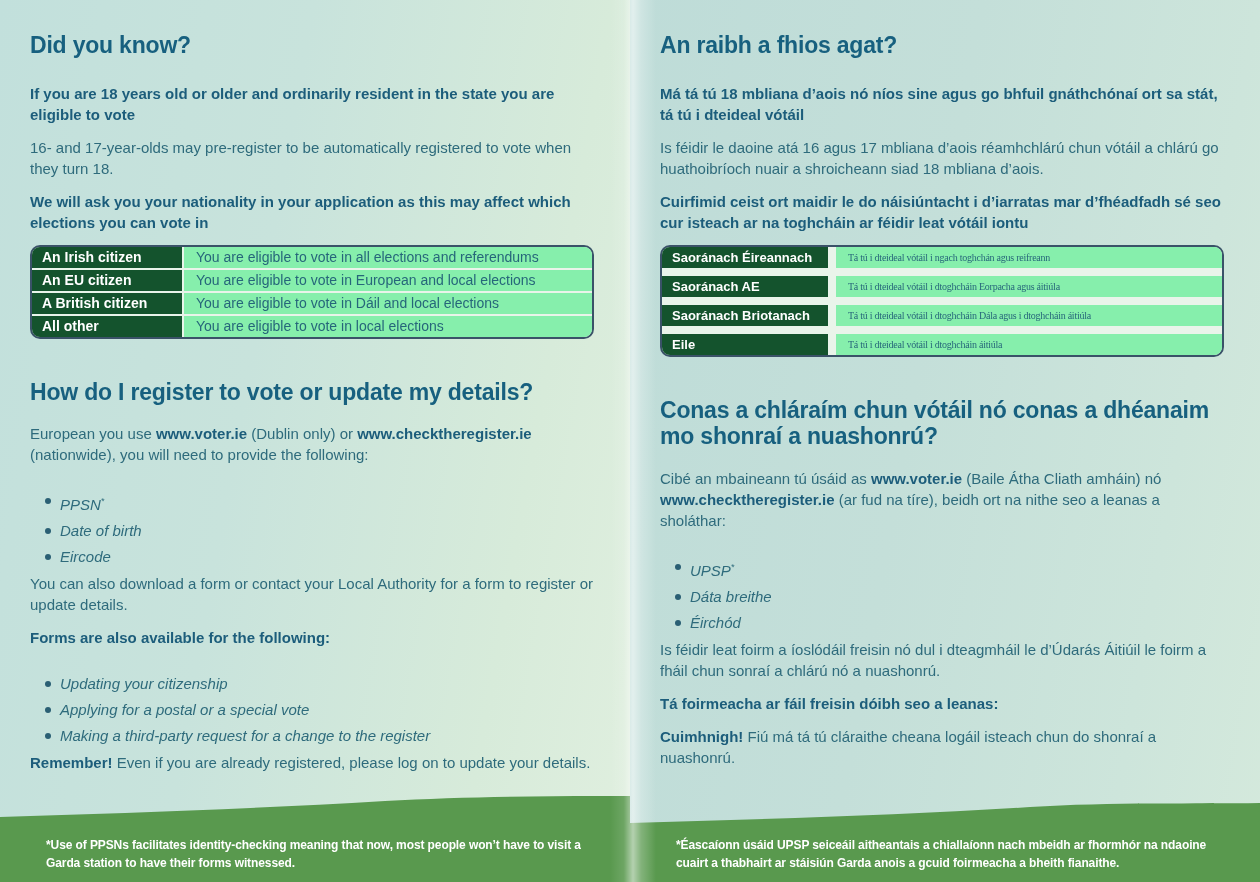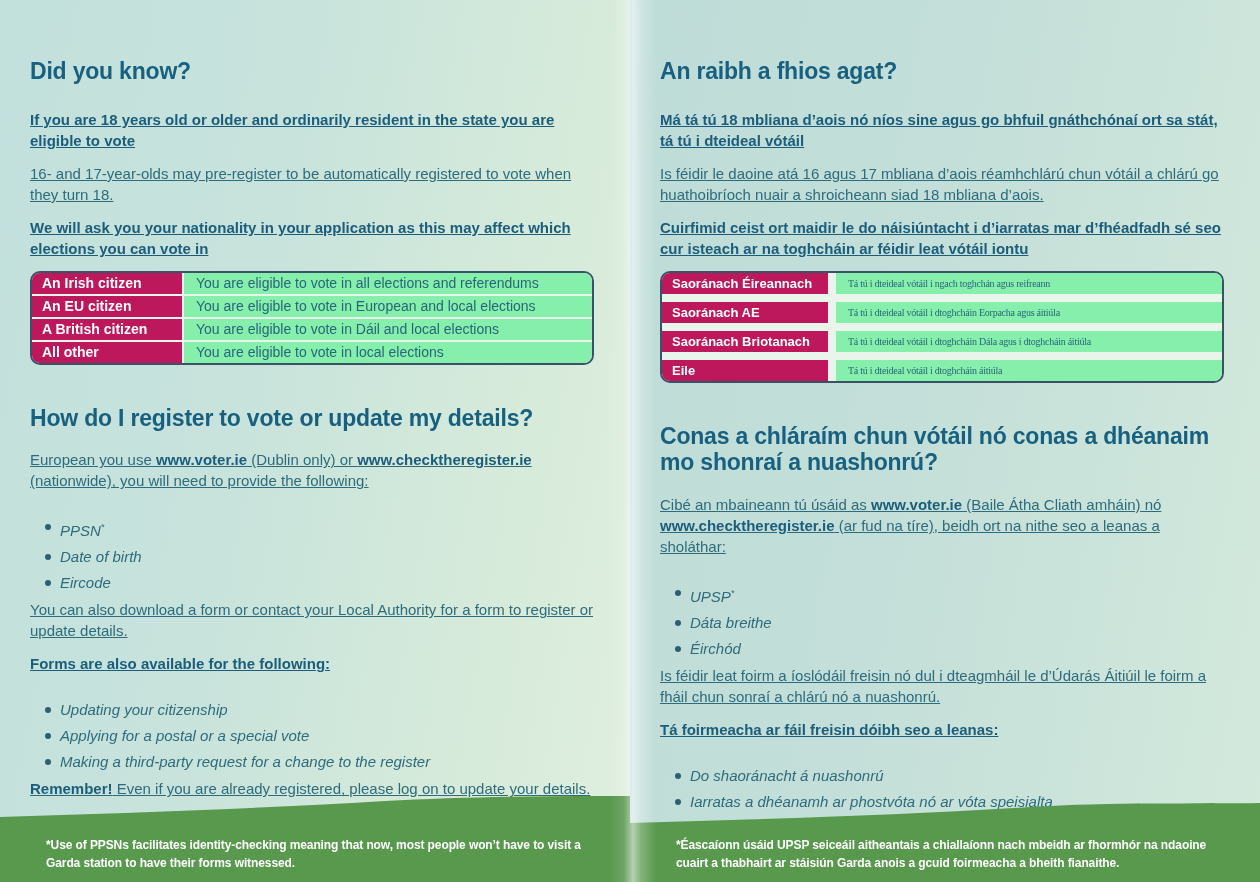--- a/index.html
+++ b/index.html
@@ -7,49 +7,48 @@
     width: 1260px; height: 882px; overflow: hidden;
     font-family: "Liberation Sans", sans-serif;
     background: #c7e2dc;
   }
   .leaflet { position: relative; width: 1260px; height: 882px; display: flex; }
 
   .page { position: relative; width: 630px; height: 882px; overflow: hidden; }
   .page-en { background: linear-gradient(100deg, #c2e0dc 0%, #c8e3dc 40%, #d7ebda 78%, #e0efdf 100%); }
   .page-ga { background: linear-gradient(100deg, #bedcd8 0%, #c4dfd9 45%, #cde5db 80%, #d4e9dc 100%); }
 
-  .content { position: relative; padding: 58px 36px 0 30px; }
+  .content { position: relative; padding: 32px 36px 0 30px; }
 
   h1.section-heading {
     margin: 0 0 24px 0;
     font-size: 23px; font-weight: 700; letter-spacing: -0.2px;
     color: #17607f;
   }
   h2.section-heading {
     margin: 40px 0 0 0;
     font-size: 23px; font-weight: 700; letter-spacing: -0.2px;
     color: #17607f; line-height: 1.15;
   }
   p.para {
     margin: 0 0 12px 0;
     font-size: 15px; line-height: 1.4;
     color: #2e6b7c;
-    text-decoration: underline;
   }
   p.para-bold { font-weight: 700; color: #1c5d7b; }
   .site { font-weight: 700; color: #1c5d7b; }
 
   .elig-table {
     display: grid; grid-template-columns: 150px 1fr;
     gap: 2px; margin-top: 8px;
     border: 2px solid #3a5268; border-radius: 10px;
     background: #e9f4ea; overflow: hidden;
   }
   .elig-label {
-    background: #be185d; color: #ffffff;
+    background: #14532d; color: #ffffff;
     font-weight: 700; font-size: 14px; line-height: 17px;
     padding: 2px 8px 2px 10px; white-space: nowrap;
   }
   .elig-value {
     background: #86efac; color: #26667a;
     font-size: 14px; line-height: 17px;
     padding: 2px 8px 2px 12px; white-space: nowrap;
   }
   .page-ga .elig-table { grid-template-columns: 166px 1fr; gap: 8px; }
   .page-ga .elig-label { font-size: 13px; }
@@ -183,25 +182,20 @@
       <ul class="bullets">
         <li><span>UPSP</span><sup class="fn-marker">*</sup></li>
         <li>Dáta breithe</li>
         <li>Éirchód</li>
       </ul>
 
       <p class="para spacer-para">Is féidir leat foirm a íoslódáil freisin nó dul i dteagmháil le d’Údarás Áitiúil le foirm a fháil chun sonraí a chlárú nó a nuashonrú.</p>
 
       <p class="para para-bold forms-heading">Tá foirmeacha ar fáil freisin dóibh seo a leanas:</p>
 
-      <ul class="bullets">
-        <li>Do shaoránacht á nuashonrú</li>
-        <li>Iarratas a dhéanamh ar phostvóta nó ar vóta speisialta</li>
-        <li>Iarratas tríú páirtí a dhéanamh ar athrú ar an gclár</li>
-      </ul>
 
       <p class="para remember">
         <span class="lead">Cuimhnigh!</span><span> Fiú má tá tú cláraithe cheana logáil isteach chun do shonraí a nuashonrú.</span>
       </p>
     </div>
 
     <div class="footer">
       <svg width="630" height="92" viewBox="0 0 630 92" aria-hidden="true">
         <path d="M0,33 C140,29 275,25 400,17 C480,12 570,14 630,13 L630,92 L0,92 Z" fill="#59994e"></path>
       </svg>

